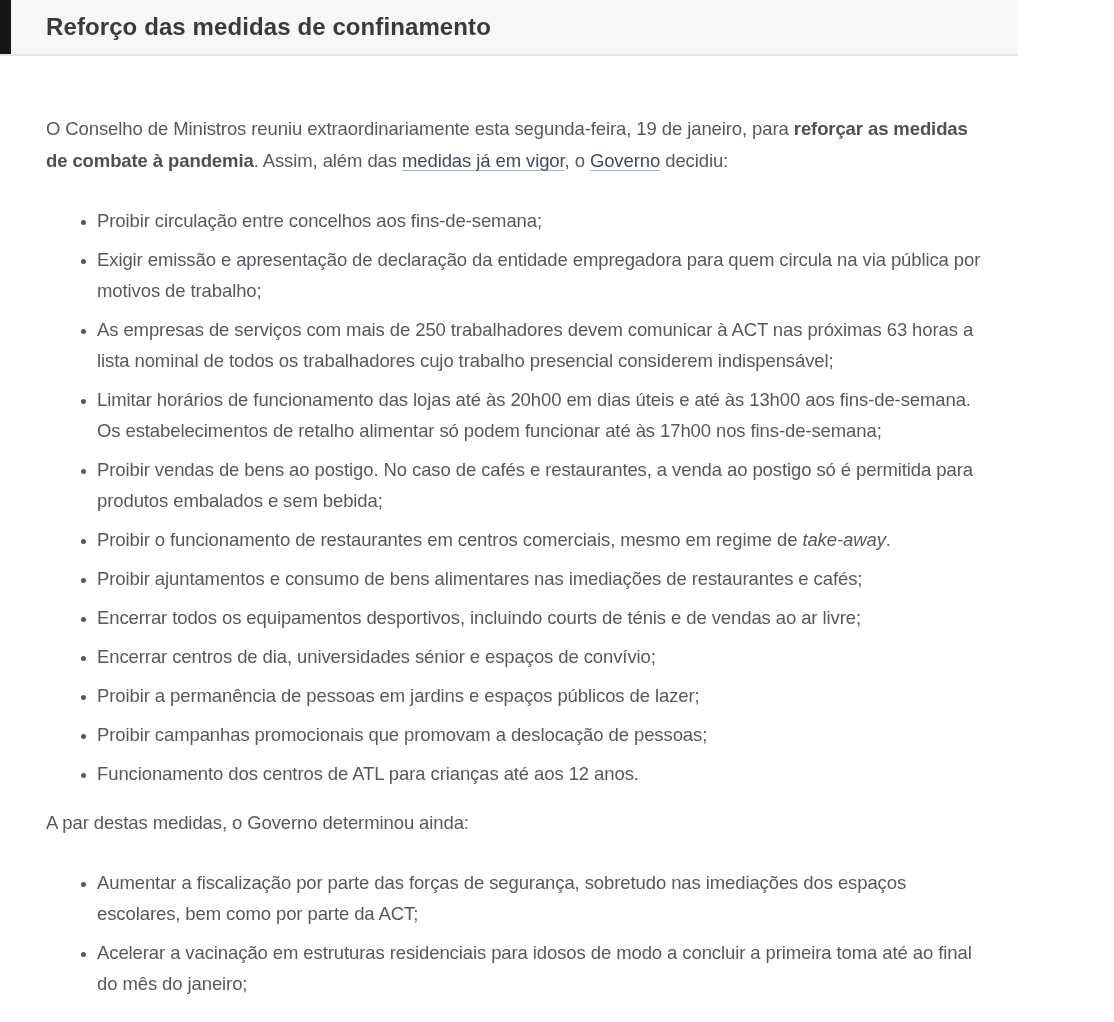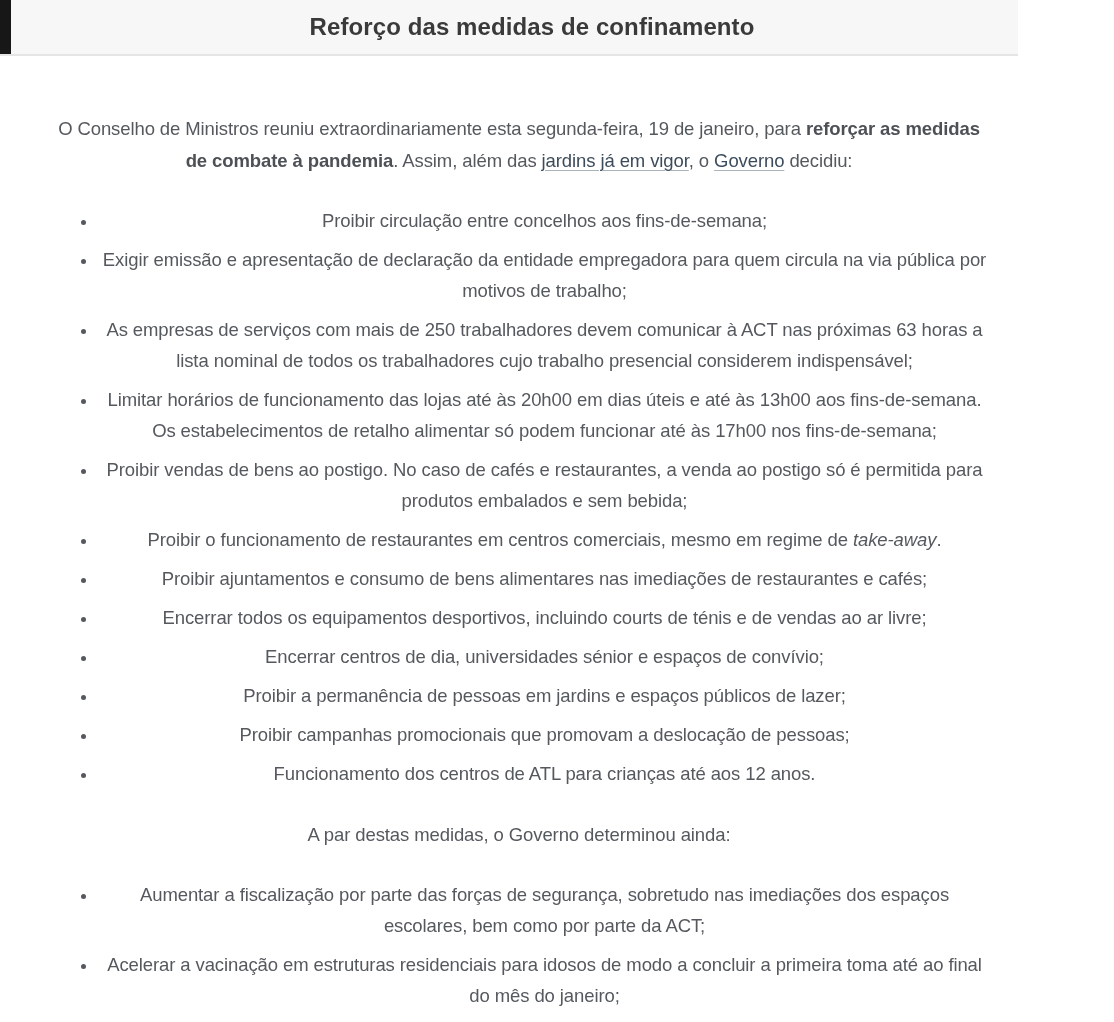--- a/index.html
+++ b/index.html
@@ -11,21 +11,21 @@
     --body-color:#55595e;
     --link-color:#3d4c5c;
   }
   *{margin:0;padding:0;box-sizing:border-box;}
   html,body{width:1114px;height:1022px;overflow:hidden;}
   body{
     background:var(--page-bg);
     font-family:"Liberation Sans","DejaVu Sans",sans-serif;
     color:var(--body-color);
   }
-  .page{width:1018px;height:1022px;overflow:hidden;background:var(--page-bg);text-align:center;}
+  .page{width:1018px;height:1022px;overflow:hidden;background:var(--page-bg);}
   .article-header{
     position:relative;
     height:56px;
     background:var(--header-bg);
     border-bottom:2px solid var(--divider);
   }
   .accent-strip{
     position:absolute;
     left:0;top:0;
     width:11px;height:54px;
@@ -43,21 +43,21 @@
   .content{
     padding:0 26px 0 46px;
   }
   .content p{
     margin-top:57px;
     font-size:18.5px;
     line-height:32px;
     letter-spacing:-0.1px;
   }
   .content p.follow-up{
-    margin-top:30px;
+    margin-top:18px;
   }
   .content .bold{font-weight:700;color:#4d5156;}
   .content .italic{font-style:italic;}
   .content a.link{
     color:var(--link-color);
     text-decoration:underline;
     text-decoration-color:#aab2ba;
     text-underline-offset:3px;
     text-decoration-thickness:1px;
   }
@@ -82,21 +82,21 @@
 
 <div class="page">
 
   <div class="article-header">
     <div class="accent-strip"></div>
     <h1>Reforço das medidas de confinamento</h1>
   </div>
 
   <div class="content">
 
-    <p><span>O Conselho de Ministros reuniu extraordinariamente esta segunda-feira, 19 de janeiro, para </span><span class="bold">reforçar as medidas de combate à pandemia</span><span>. Assim, além das </span><a href="#" class="link">jardins já em vigor</a><span>, o </span><a href="#" class="link">Governo</a><span> decidiu:</span></p>
+    <p><span>O Conselho de Ministros reuniu extraordinariamente esta segunda-feira, 19 de janeiro, para </span><span class="bold">reforçar as medidas de combate à pandemia</span><span>. Assim, além das </span><a href="#" class="link">medidas já em vigor</a><span>, o </span><a href="#" class="link">Governo</a><span> decidiu:</span></p>
 
     <ul>
         <li><span>Proibir circulação entre concelhos aos fins-de-semana;</span></li>
         <li><span>Exigir emissão e apresentação de declaração da entidade empregadora para quem circula na via pública por motivos de trabalho;</span></li>
         <li><span>As empresas de serviços com mais de 250 trabalhadores devem comunicar à ACT nas próximas 63 horas a lista nominal de todos os trabalhadores cujo trabalho presencial considerem indispensável;</span></li>
         <li><span>Limitar horários de funcionamento das lojas até às 20h00 em dias úteis e até às 13h00 aos fins-de-semana. Os estabelecimentos de retalho alimentar só podem funcionar até às 17h00 nos fins-de-semana;</span></li>
         <li><span>Proibir vendas de bens ao postigo. No caso de cafés e restaurantes, a venda ao postigo só é permitida para produtos embalados e sem bebida;</span></li>
         <li><span>Proibir o funcionamento de restaurantes em centros comerciais, mesmo em regime de </span><span class="italic">take-away</span><span>.</span></li>
         <li><span>Proibir ajuntamentos e consumo de bens alimentares nas imediações de restaurantes e cafés;</span></li>
         <li><span>Encerrar todos os equipamentos desportivos, incluindo courts de ténis e de vendas ao ar livre;</span></li>

